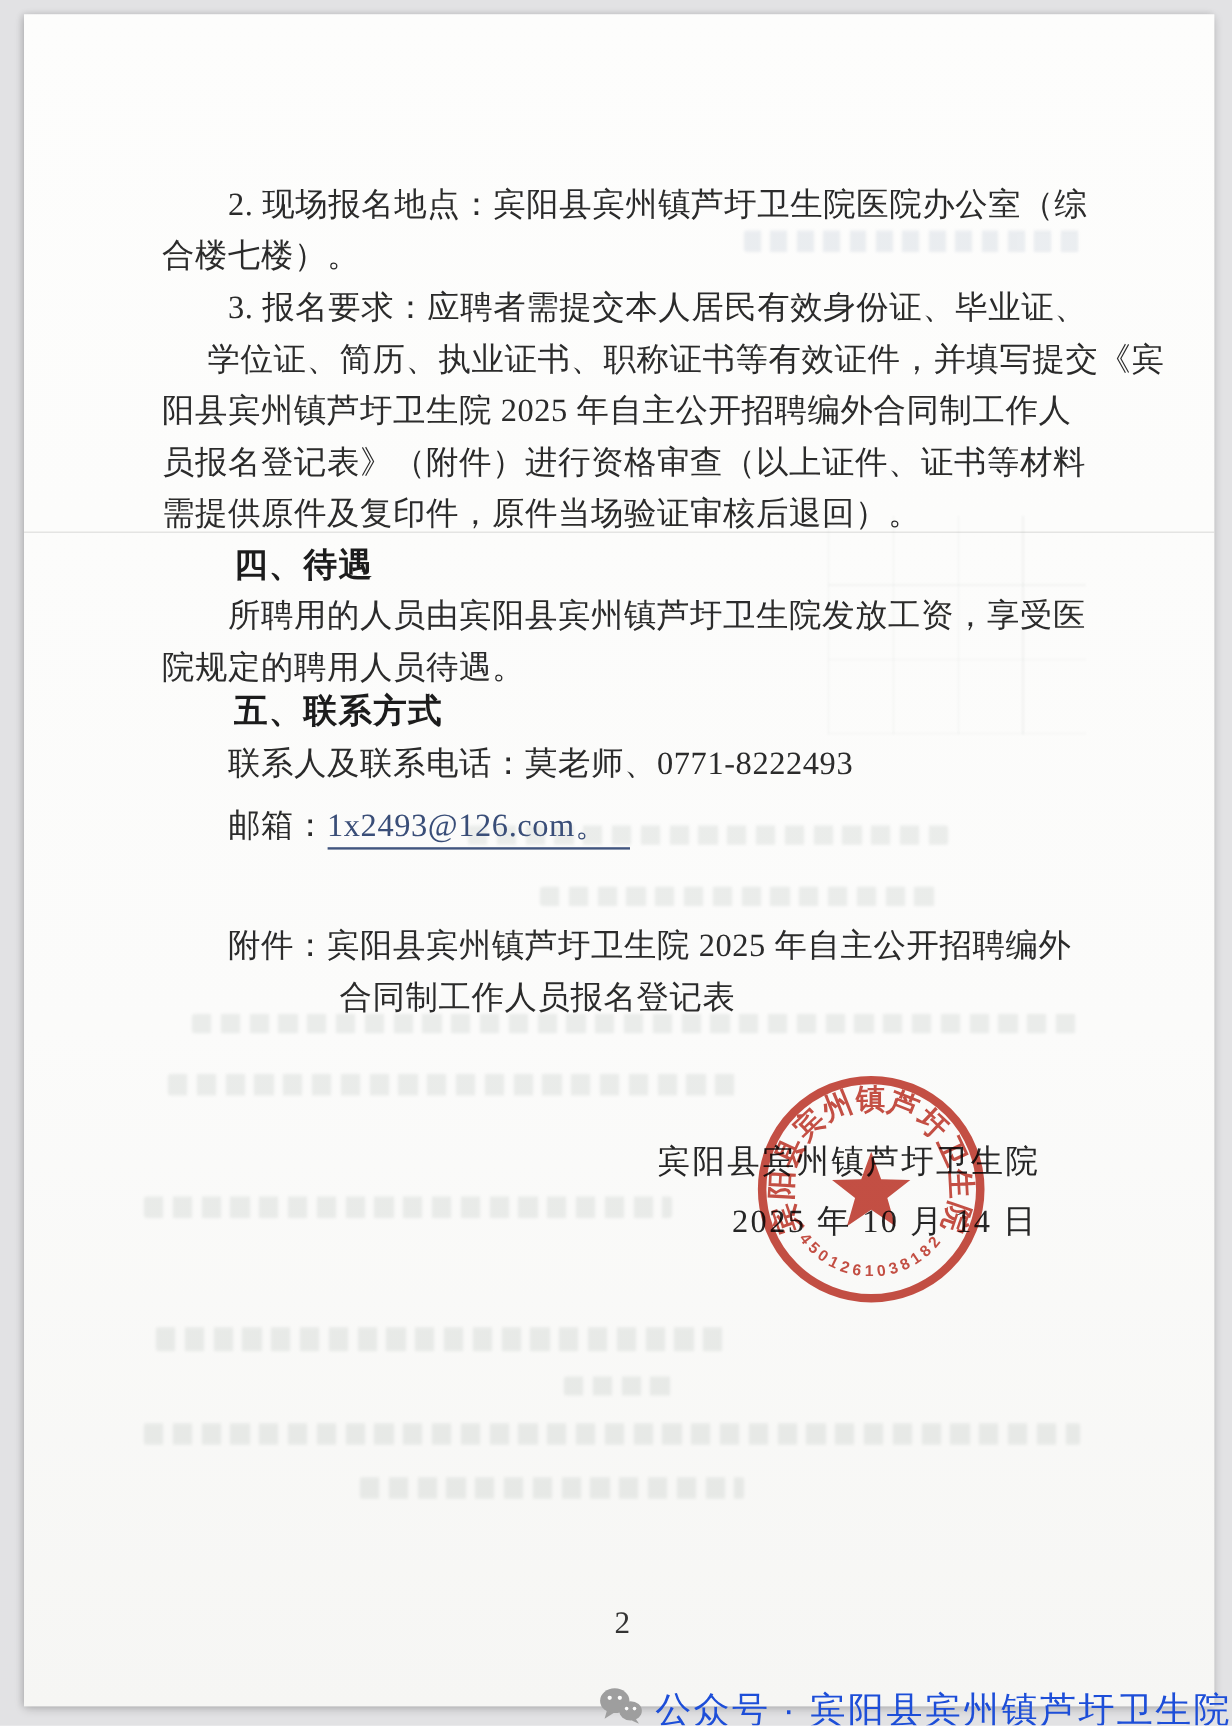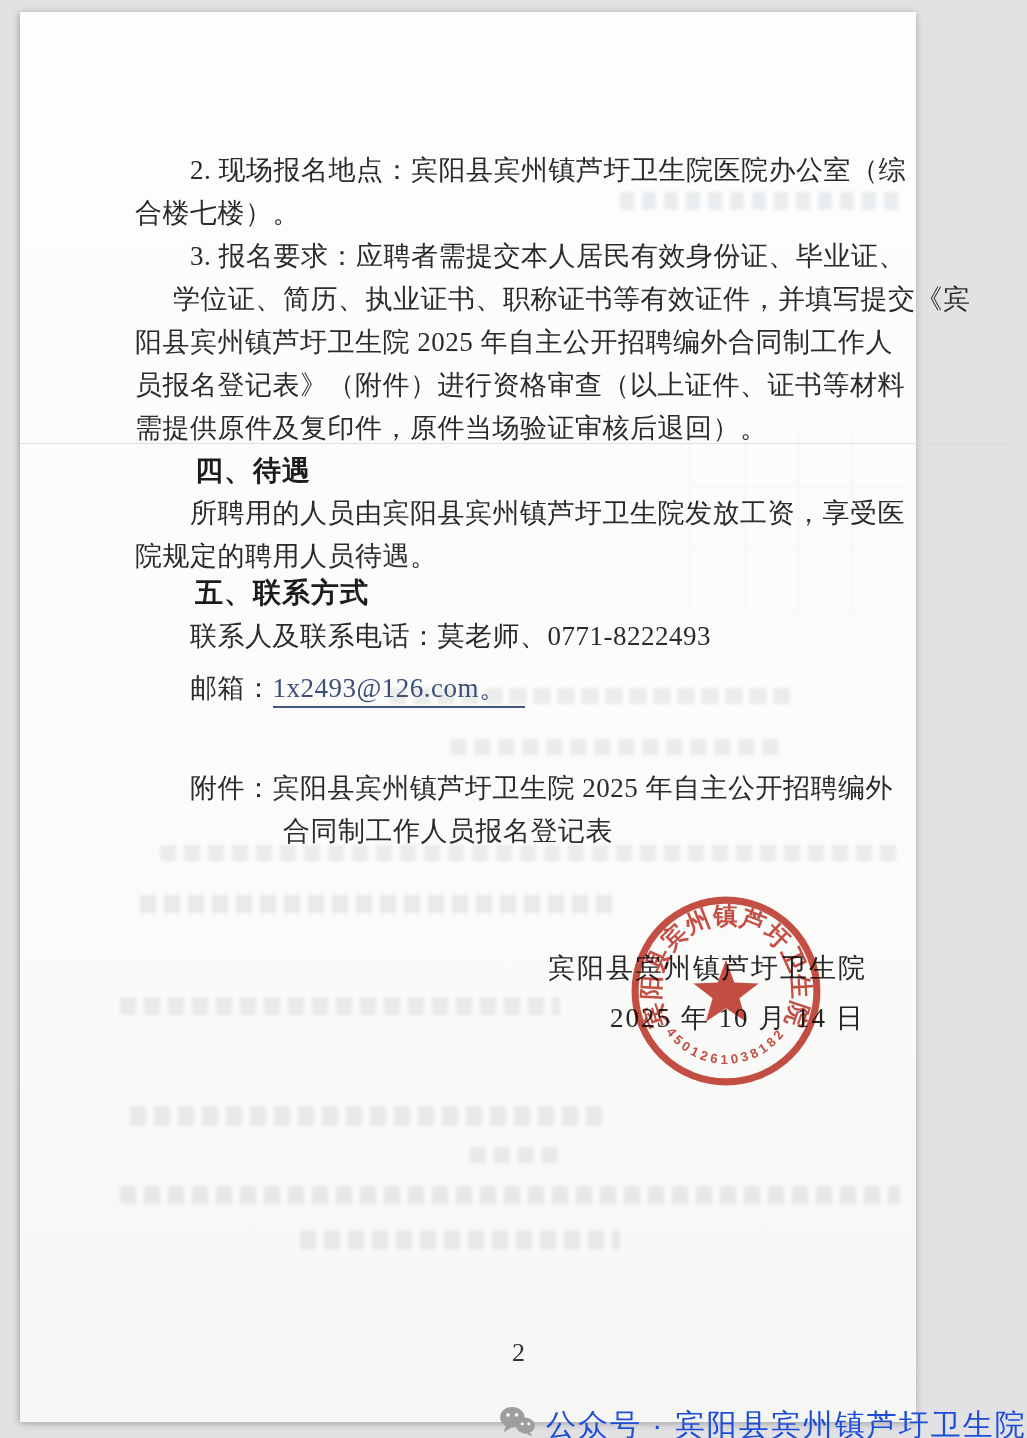--- a/index.html
+++ b/index.html
@@ -1,18 +1,18 @@
 <!DOCTYPE html>
 <html><head>
 <meta charset="utf-8">
 <style>
   html,body{margin:0;padding:0;}
   body{background:#e4e4e6;font-family:"Liberation Serif","DejaVu Serif",serif;}
   .photo{position:relative;width:1027px;height:1438px;background:#e2e2e4;overflow:hidden;}
-  .paper{position:absolute;left:20px;top:12px;width:896px;height:1410px;
+  .paper{position:absolute;left:20px;top:12px;width:992px;height:1410px;
          background:linear-gradient(180deg,#fdfdfc 0%,#fbfbfa 60%,#f6f6f4 100%);
          box-shadow:0 2px 8px rgba(0,0,0,.22), -2px 0 5px rgba(0,0,0,.10);}
   .line{position:absolute;font-size:27px;line-height:36px;color:#2b2b2b;
         white-space:nowrap;letter-spacing:0.5px;}
   .heading{position:absolute;font-family:"Liberation Sans","DejaVu Sans",sans-serif;
         font-weight:700;font-size:28px;color:#1c1c1c;white-space:nowrap;letter-spacing:1px;}
   .email-link{color:#3a4e78;border-bottom:2px solid #41557f;padding-right:18px;padding-bottom:3px;}
   .sig{position:absolute;font-size:27px;color:#262626;white-space:nowrap;letter-spacing:2px;}
   .pagenum{position:absolute;font-size:26px;color:#333;}
   .footer{position:absolute;top:1380px;left:498px;display:flex;gap:10px;

